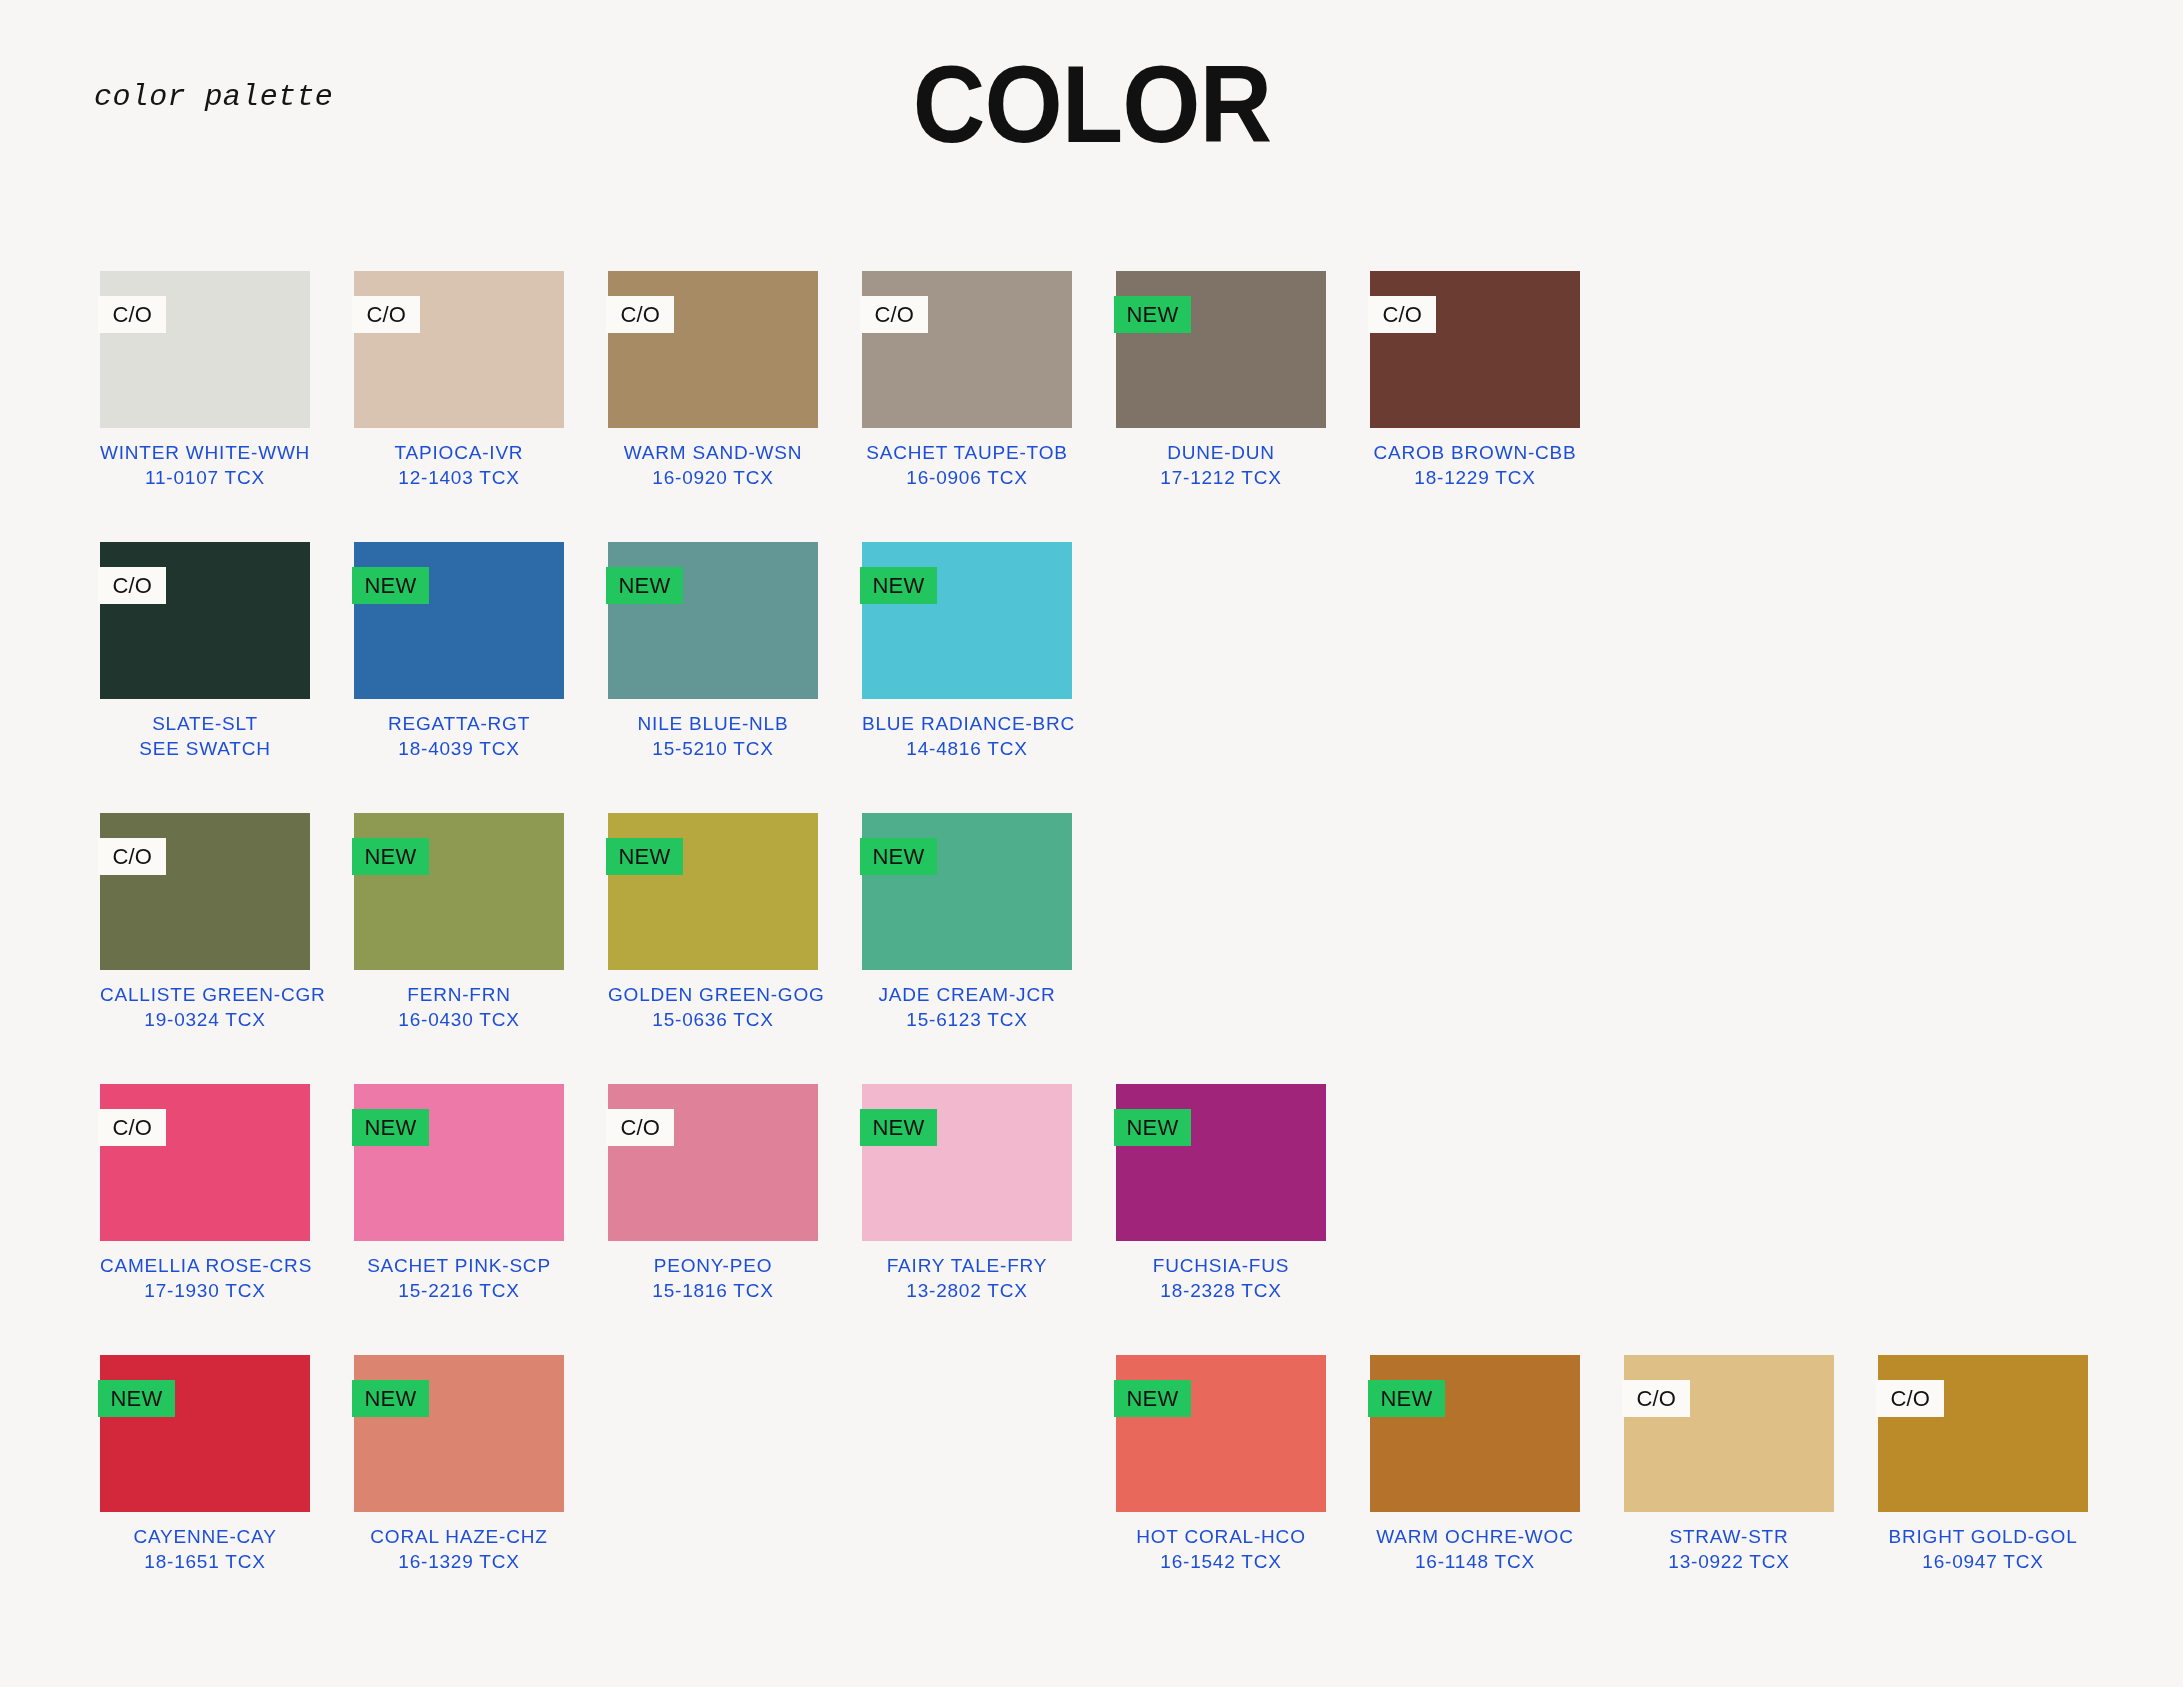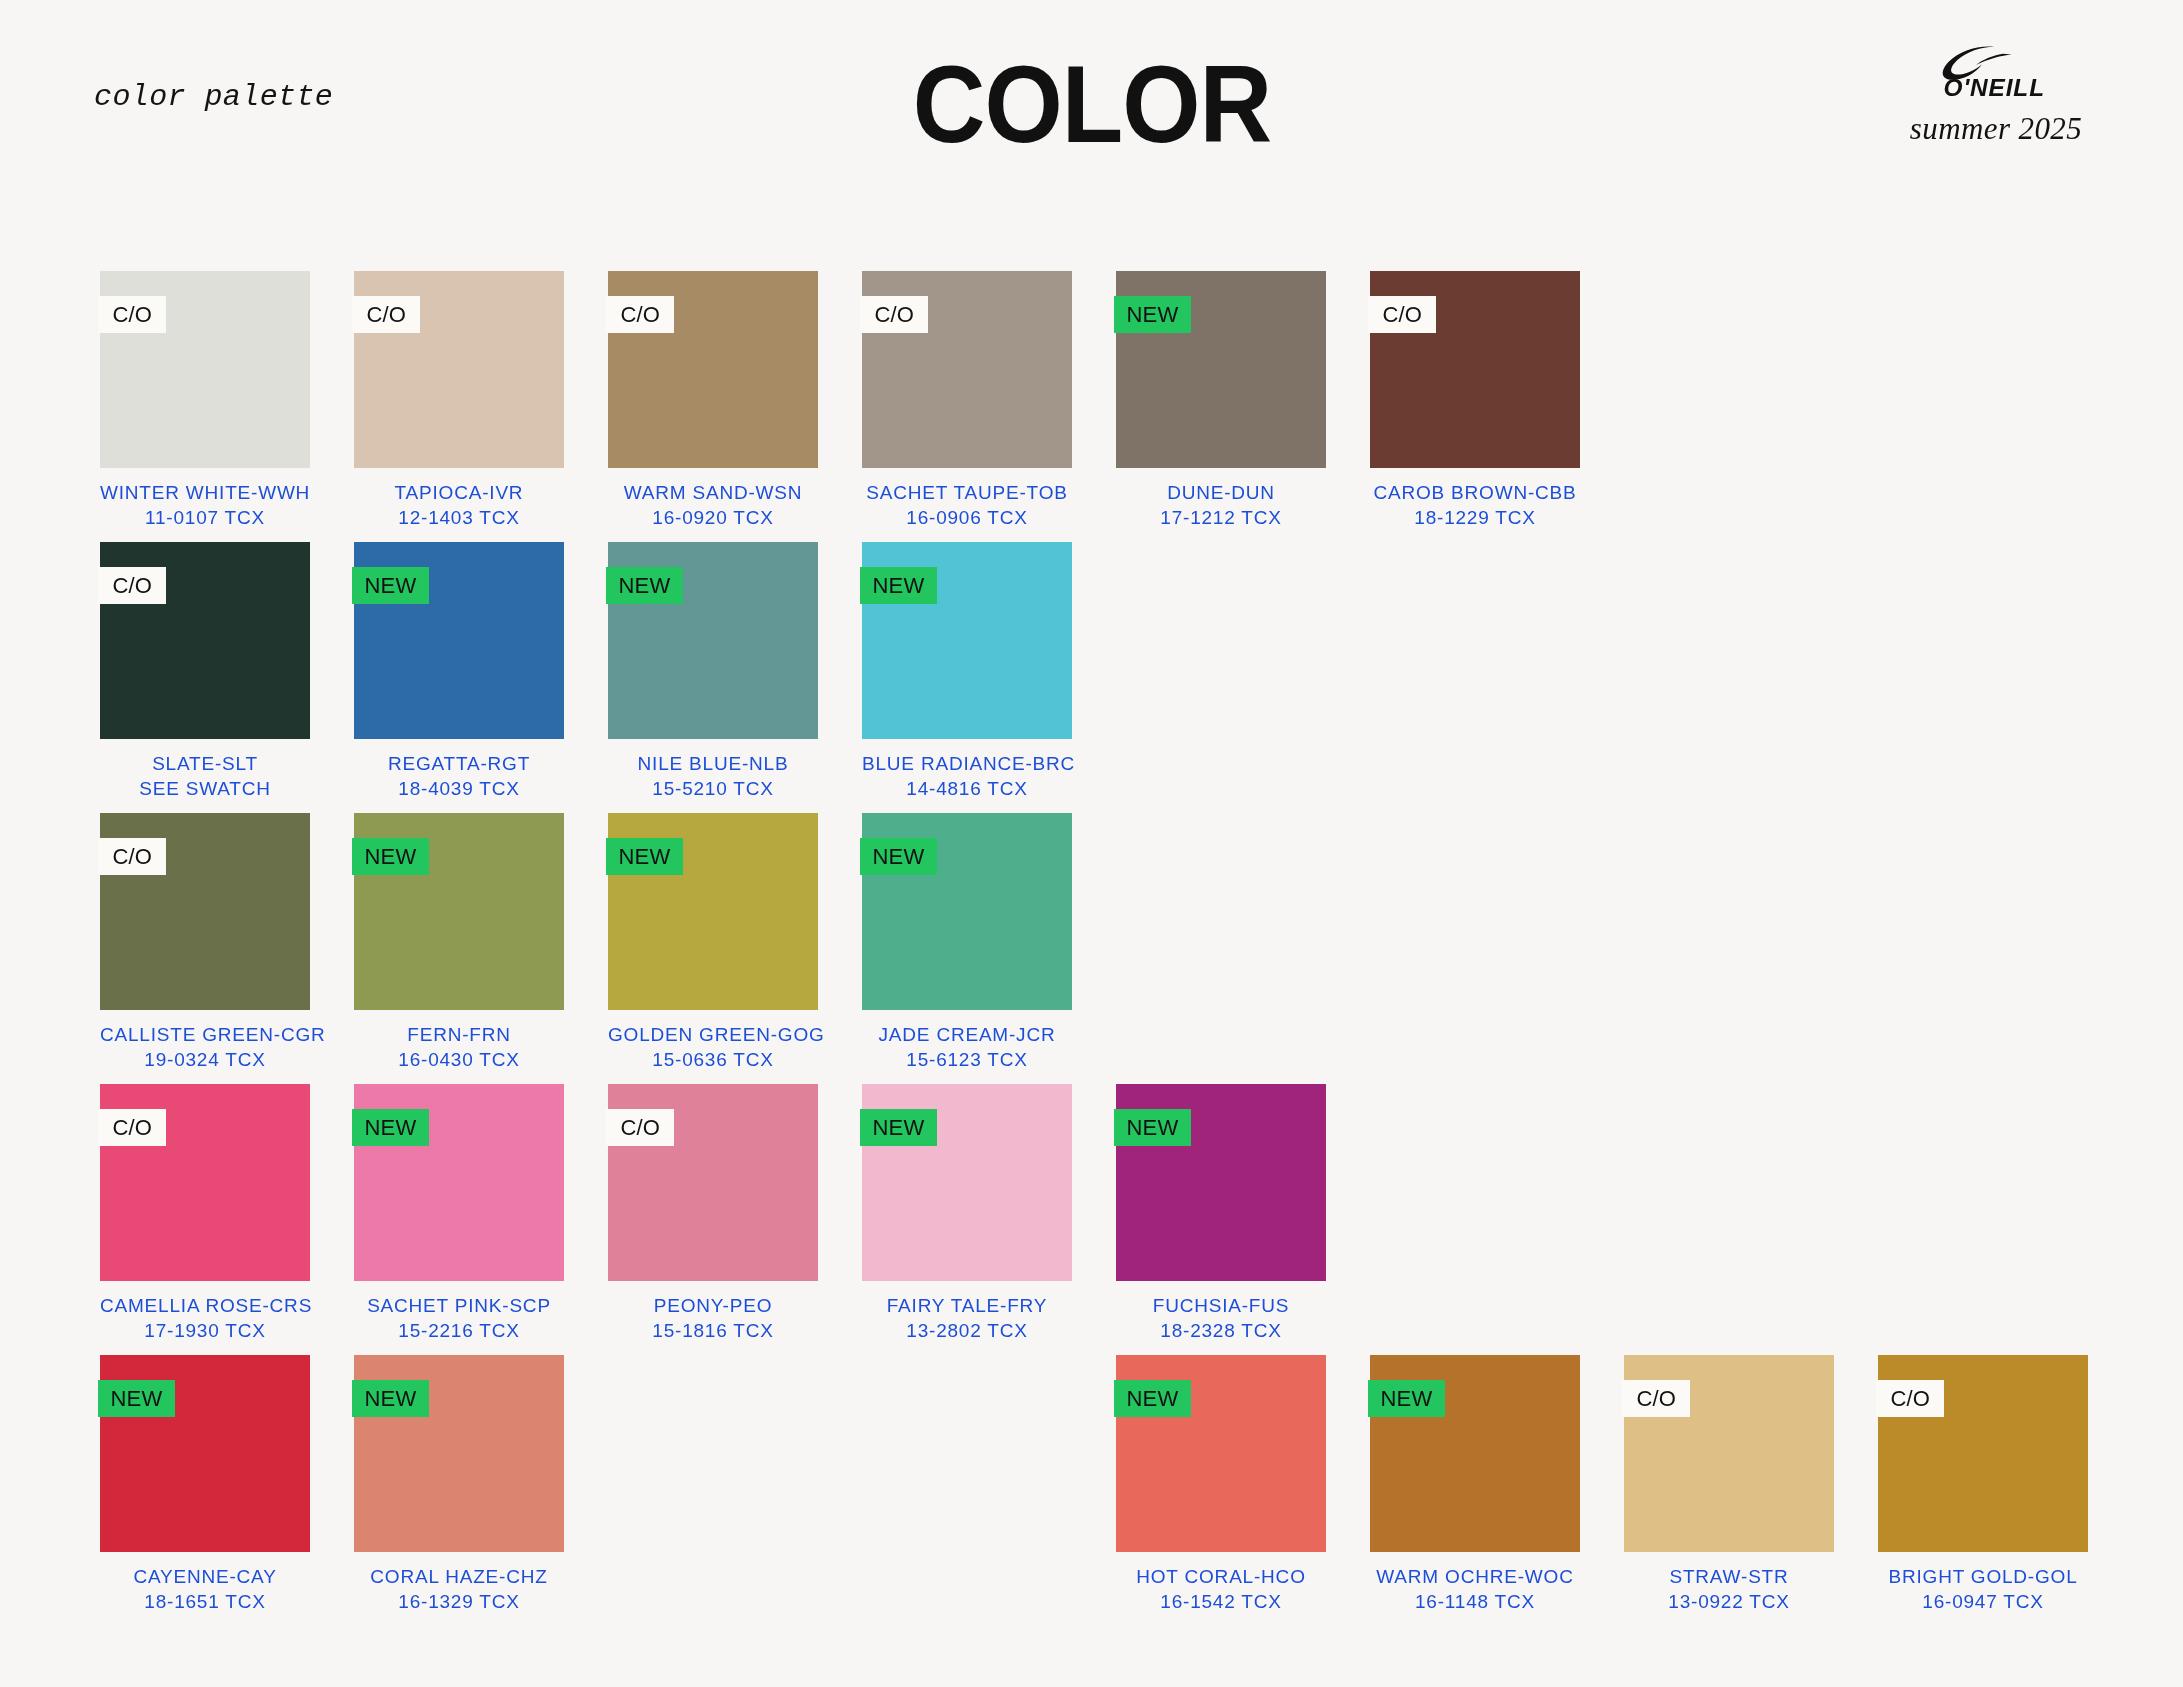--- a/index.html
+++ b/index.html
@@ -99,21 +99,21 @@
     width: 210px;
     margin-right: 44px;
     flex: 0 0 210px;
   }
 
   .cell.empty { visibility: hidden; }
 
   .swatch {
     position: relative;
     width: 210px;
-    height: 197px;
+    height: 157px;
     background: #cccccc;
   }
 
   .badge {
     position: absolute;
     left: -1.7px;
     top: 24.5px;
     min-width: 68px;
     height: 37px;
     line-height: 37px;
@@ -148,28 +148,20 @@
 </style>
 </head>
 <body>
 
 <div id="page">
 
   <div class="header">
     <div class="kicker">color palette</div>
     <div class="big-title">COLOR</div>
 
-    <div class="brand-block">
-      <svg class="brand-logo" viewBox="0 0 240 62">
-        <path d="M118 2 C103 2 86 8 76 17 C66 26 66 34 76 34 C84 34 96 29 104 22 C96 33 82 40 70 40 C57 40 55 30 66 19 C78 7 99 0 118 2 Z" fill="#111"></path>
-        <path d="M128 10 C116 12 104 17 97 23 C112 16 126 12 138 11 Z" fill="#111"></path>
-        <text x="118" y="58" font-family="Liberation Sans, sans-serif" font-size="28" font-weight="700" font-style="italic" letter-spacing="1" text-anchor="middle" fill="#111">O'NEILL</text>
-      </svg>
-      <span class="season">summer 2025</span>
-    </div>
   </div>
 
   <div class="grid" id="grid">
       <div class="row">
         <div class="cell">
           <div class="swatch" style="background: rgb(223, 223, 218);">
             <div class="badge co">C/O</div>
           </div>
           <div class="caption">
             <span class="cap-name">WINTER WHITE-WWH</span>

